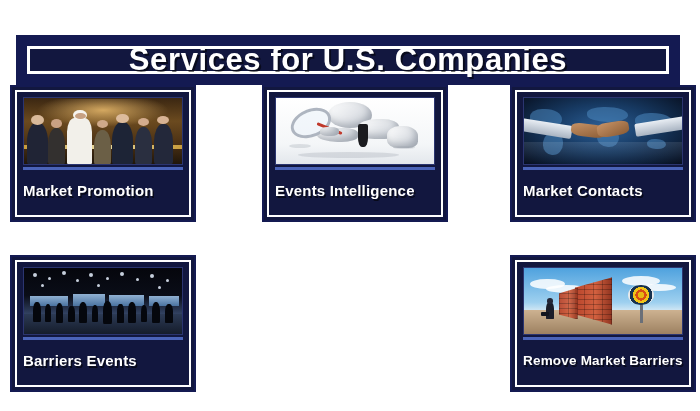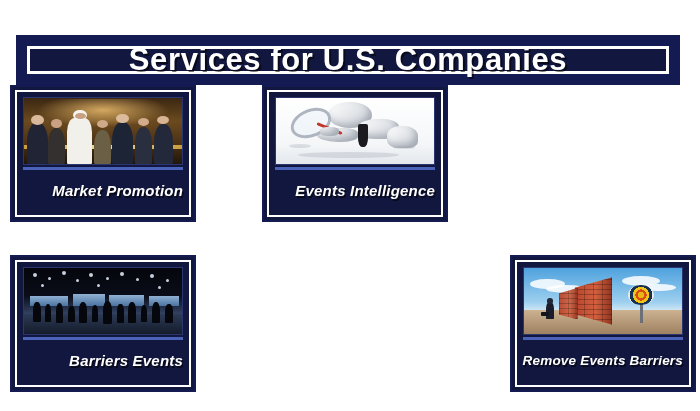--- a/index.html
+++ b/index.html
@@ -67,21 +67,21 @@
     flex:0 0 auto;
   }
   .sep{
     height:3px;width:100%;
     background:#4a63b8;
     margin-top:2px;
     flex:0 0 auto;
   }
   .card-label-wrap{
     flex:1 1 auto;
-    display:flex;align-items:center;justify-content:flex-end;font-style:italic;
+    display:flex;align-items:center;justify-content:flex-start;
   }
   .card-label{
     color:#ffffff;
     font-weight:bold;
     font-size:15px;
     letter-spacing:0.2px;
     text-shadow:1.5px 1.5px 0 rgba(0,0,0,0.6);
     white-space:nowrap;
     text-align:center;
   }
@@ -227,20 +227,43 @@
             <div class="shadow" style="left:74%;top:72%;width:14%;height:6%;"></div>
           </div>
         </div>
         <div class="sep"></div>
         <div class="card-label-wrap">
           <div class="card-label">Events Intelligence</div>
         </div>
       </div>
     </div>
 
+    <div class="card c2">
+      <div class="card-inner">
+        <div class="card-photo">
+          <div class="fill art-hand">
+            <div class="continent" style="left:4%;top:16%;width:20%;height:30%;"></div>
+            <div class="continent" style="left:12%;top:52%;width:13%;height:34%;border-radius:55% 45% 50% 45%;"></div>
+            <div class="continent" style="left:40%;top:14%;width:26%;height:22%;"></div>
+            <div class="continent" style="left:46%;top:44%;width:14%;height:30%;"></div>
+            <div class="continent" style="left:70%;top:22%;width:24%;height:26%;"></div>
+            <div class="continent" style="left:78%;top:62%;width:12%;height:16%;"></div>
+            <div class="sleeve" style="left:-2%;top:36%;width:32%;height:20%;transform:rotate(9deg);border-radius:2px;"></div>
+            <div class="sleeve" style="right:-2%;top:33%;width:32%;height:20%;transform:rotate(-9deg);border-radius:2px;"></div>
+            <div class="hand" style="left:30%;top:40%;width:22%;height:20%;transform:rotate(7deg);"></div>
+            <div class="hand" style="left:46%;top:37%;width:20%;height:21%;transform:rotate(-9deg);"></div>
+            <div class="refl"></div>
+          </div>
+        </div>
+        <div class="sep"></div>
+        <div class="card-label-wrap">
+          <div class="card-label">Market Contacts</div>
+        </div>
+      </div>
+    </div>
 
     <div class="card c3">
       <div class="card-inner">
         <div class="card-photo">
           <div class="fill art-expo">
             <div class="light" style="left:6%;top:7%;width:4px;height:4px;"></div>
             <div class="light" style="left:15%;top:13%;width:3px;height:3px;"></div>
             <div class="light" style="left:24%;top:5%;width:4px;height:4px;"></div>
             <div class="light" style="left:33%;top:16%;width:3px;height:3px;"></div>
             <div class="light" style="left:41%;top:8%;width:4px;height:4px;"></div>
@@ -294,19 +317,19 @@
                  clip-path:polygon(0 18%,100% 0,100% 100%,0 84%);opacity:.95;"></div>
             <div class="man" style="left:14%;top:52%;width:5%;height:26%;"></div>
             <div class="man" style="left:14.6%;top:46%;width:3.6%;height:8%;border-radius:50%;background:#232636;"></div>
             <div class="case" style="left:11%;top:66%;width:5%;height:7%;"></div>
             <div class="post" style="left:73.5%;top:52%;width:1.6%;height:32%;"></div>
             <div class="target" style="left:66%;top:26%;width:16%;height:30%;"></div>
           </div>
         </div>
         <div class="sep"></div>
         <div class="card-label-wrap">
-          <div class="card-label small">Remove Events Barriers</div>
+          <div class="card-label small">Remove Market Barriers</div>
         </div>
       </div>
     </div>
 
   </div>
 </div>
 
 </body></html>

